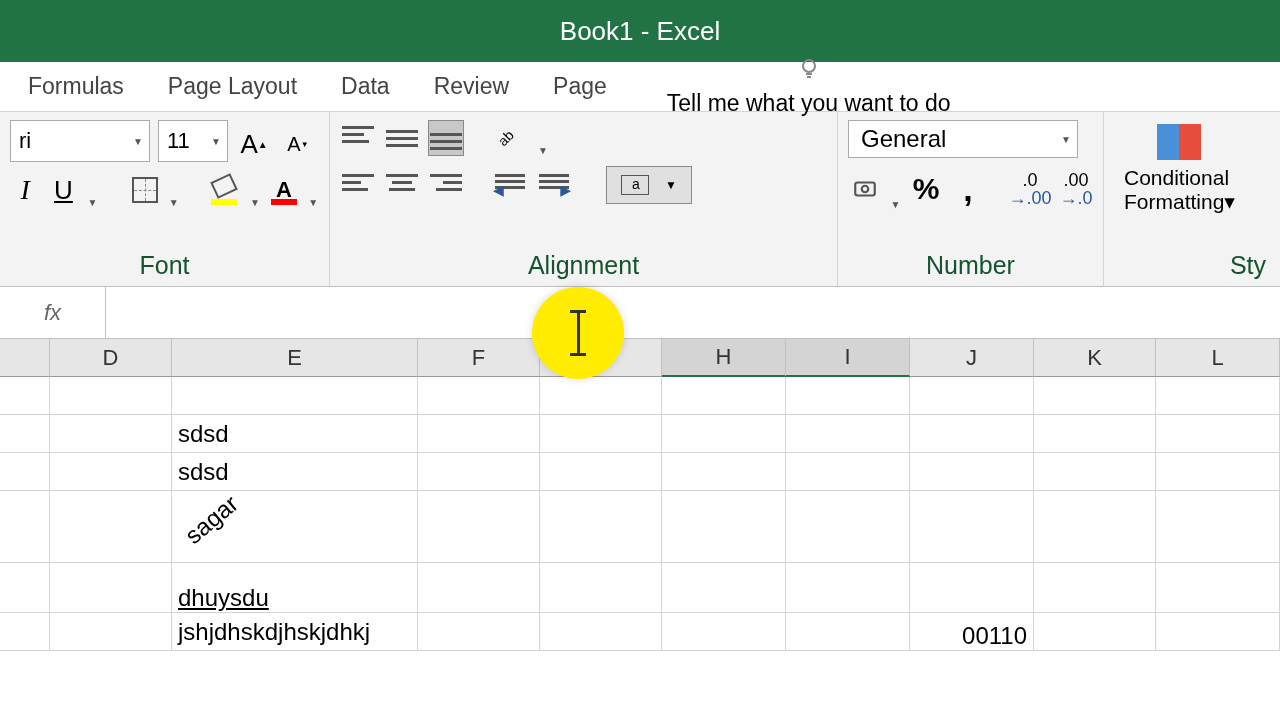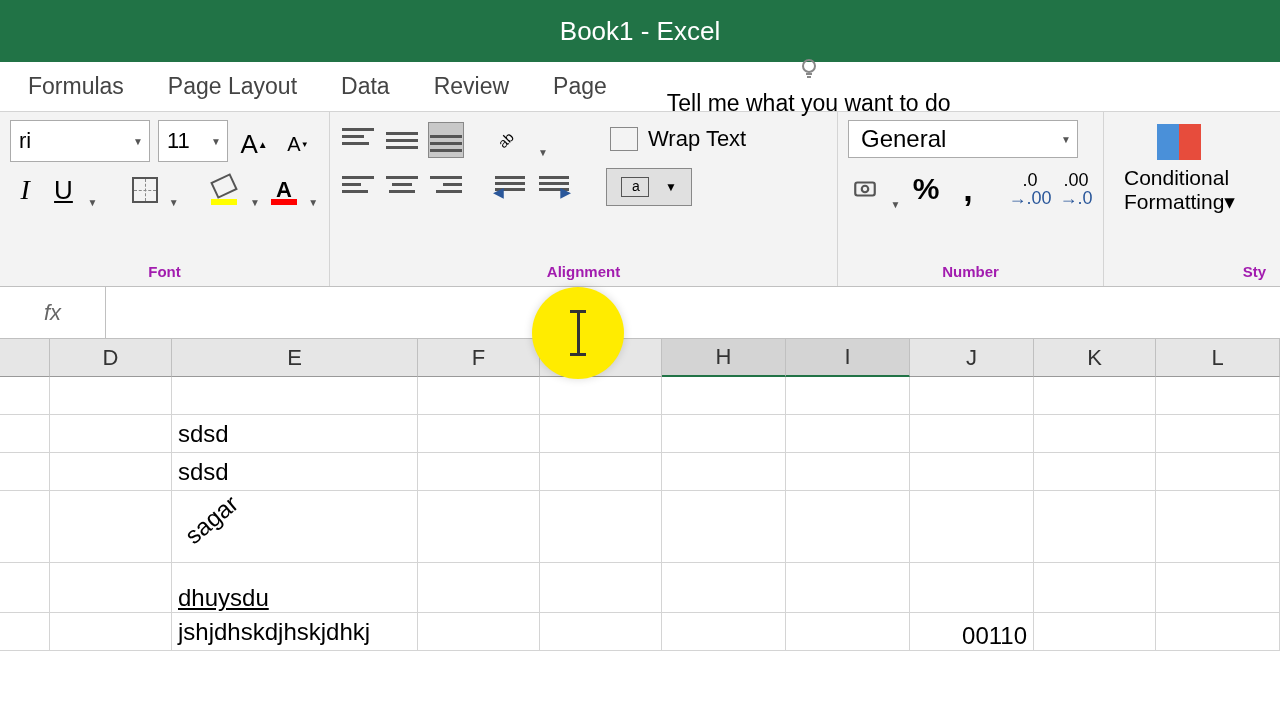--- a/index.html
+++ b/index.html
@@ -8,21 +8,21 @@
 .titlebar { background: #217346; height: 62px; display: flex; align-items: center; justify-content: center; color: #fff; font-size: 26px; font-weight: 400; }
 
 .tabs { background: #fff; height: 50px; display: flex; align-items: center; padding-left: 6px; border-bottom: 1px solid #d4d4d4; }
 .tab { padding: 12px 22px; font-size: 23px; color: #444; cursor: pointer; }
 .tell-me { display: flex; align-items: center; gap: 10px; padding-left: 38px; color: #000000; font-size: 23px; flex-direction: column; }
 .bulb { width: 24px; height: 24px; display: inline-block; }
 
 .ribbon { background: #f3f3f3; height: 175px; display: flex; border-bottom: 1px solid #c0c0c0; }
 .group { border-right: 1px solid #d4d4d4; padding: 8px 10px 4px 10px; display: flex; flex-direction: column; position: relative; }
 .group-body { flex: 1; display: flex; flex-direction: column; gap: 10px; }
-.group-label { text-align: center; font-size: 15px; color: #a21caf; padding: 4px 0 2px 0; position: relative; font-weight: bold; }
+.group-label { text-align: center; font-size: 25px; color: #14532d; padding: 4px 0 2px 0; position: relative; }
 
 .row { display: flex; align-items: flex-end; gap: 8px; }
 
 .font-name { width: 140px; height: 42px; border: 1px solid #ababab; background: #fff; display: flex; align-items: center; padding: 0 8px; font-size: 22px; position: relative; }
 .font-size { width: 70px; height: 42px; border: 1px solid #ababab; background: #fff; display: flex; align-items: center; padding: 0 8px; font-size: 22px; position: relative; }
 .dd-arrow { position: absolute; right: 6px; top: 50%; transform: translateY(-50%); font-size: 10px; color: #555; }
 .btn-sq { width: 36px; height: 36px; display: flex; align-items: center; justify-content: center; cursor: pointer; }
 .grow-a { font-size: 26px; position: relative; }
 .shrink-a { font-size: 20px; position: relative; }
 .italic { font-style: italic; font-size: 28px; font-family: serif; }
@@ -181,24 +181,20 @@
               <span></span>
               <span></span>
             </div>
           </div>
         <div style="width:12px"></div>
         <div class="btn-sq">
             <div class="orient-icon"></div>
           </div>
         <div class="split-dd">▼</div>
         <div style="width:30px"></div>
-        <div class="wrap-btn">
-          <div class="wrap-icon"></div>
-          <span>Wrap Text</span>
-        </div>
       </div>
       <div class="row">
         <div class="btn-sq">
             <div class="align-icon">
               <span style="width:100%"></span>
               <span style="width:60%"></span>
               <span style="width:80%"></span>
             </div>
           </div>
         <div class="btn-sq">

